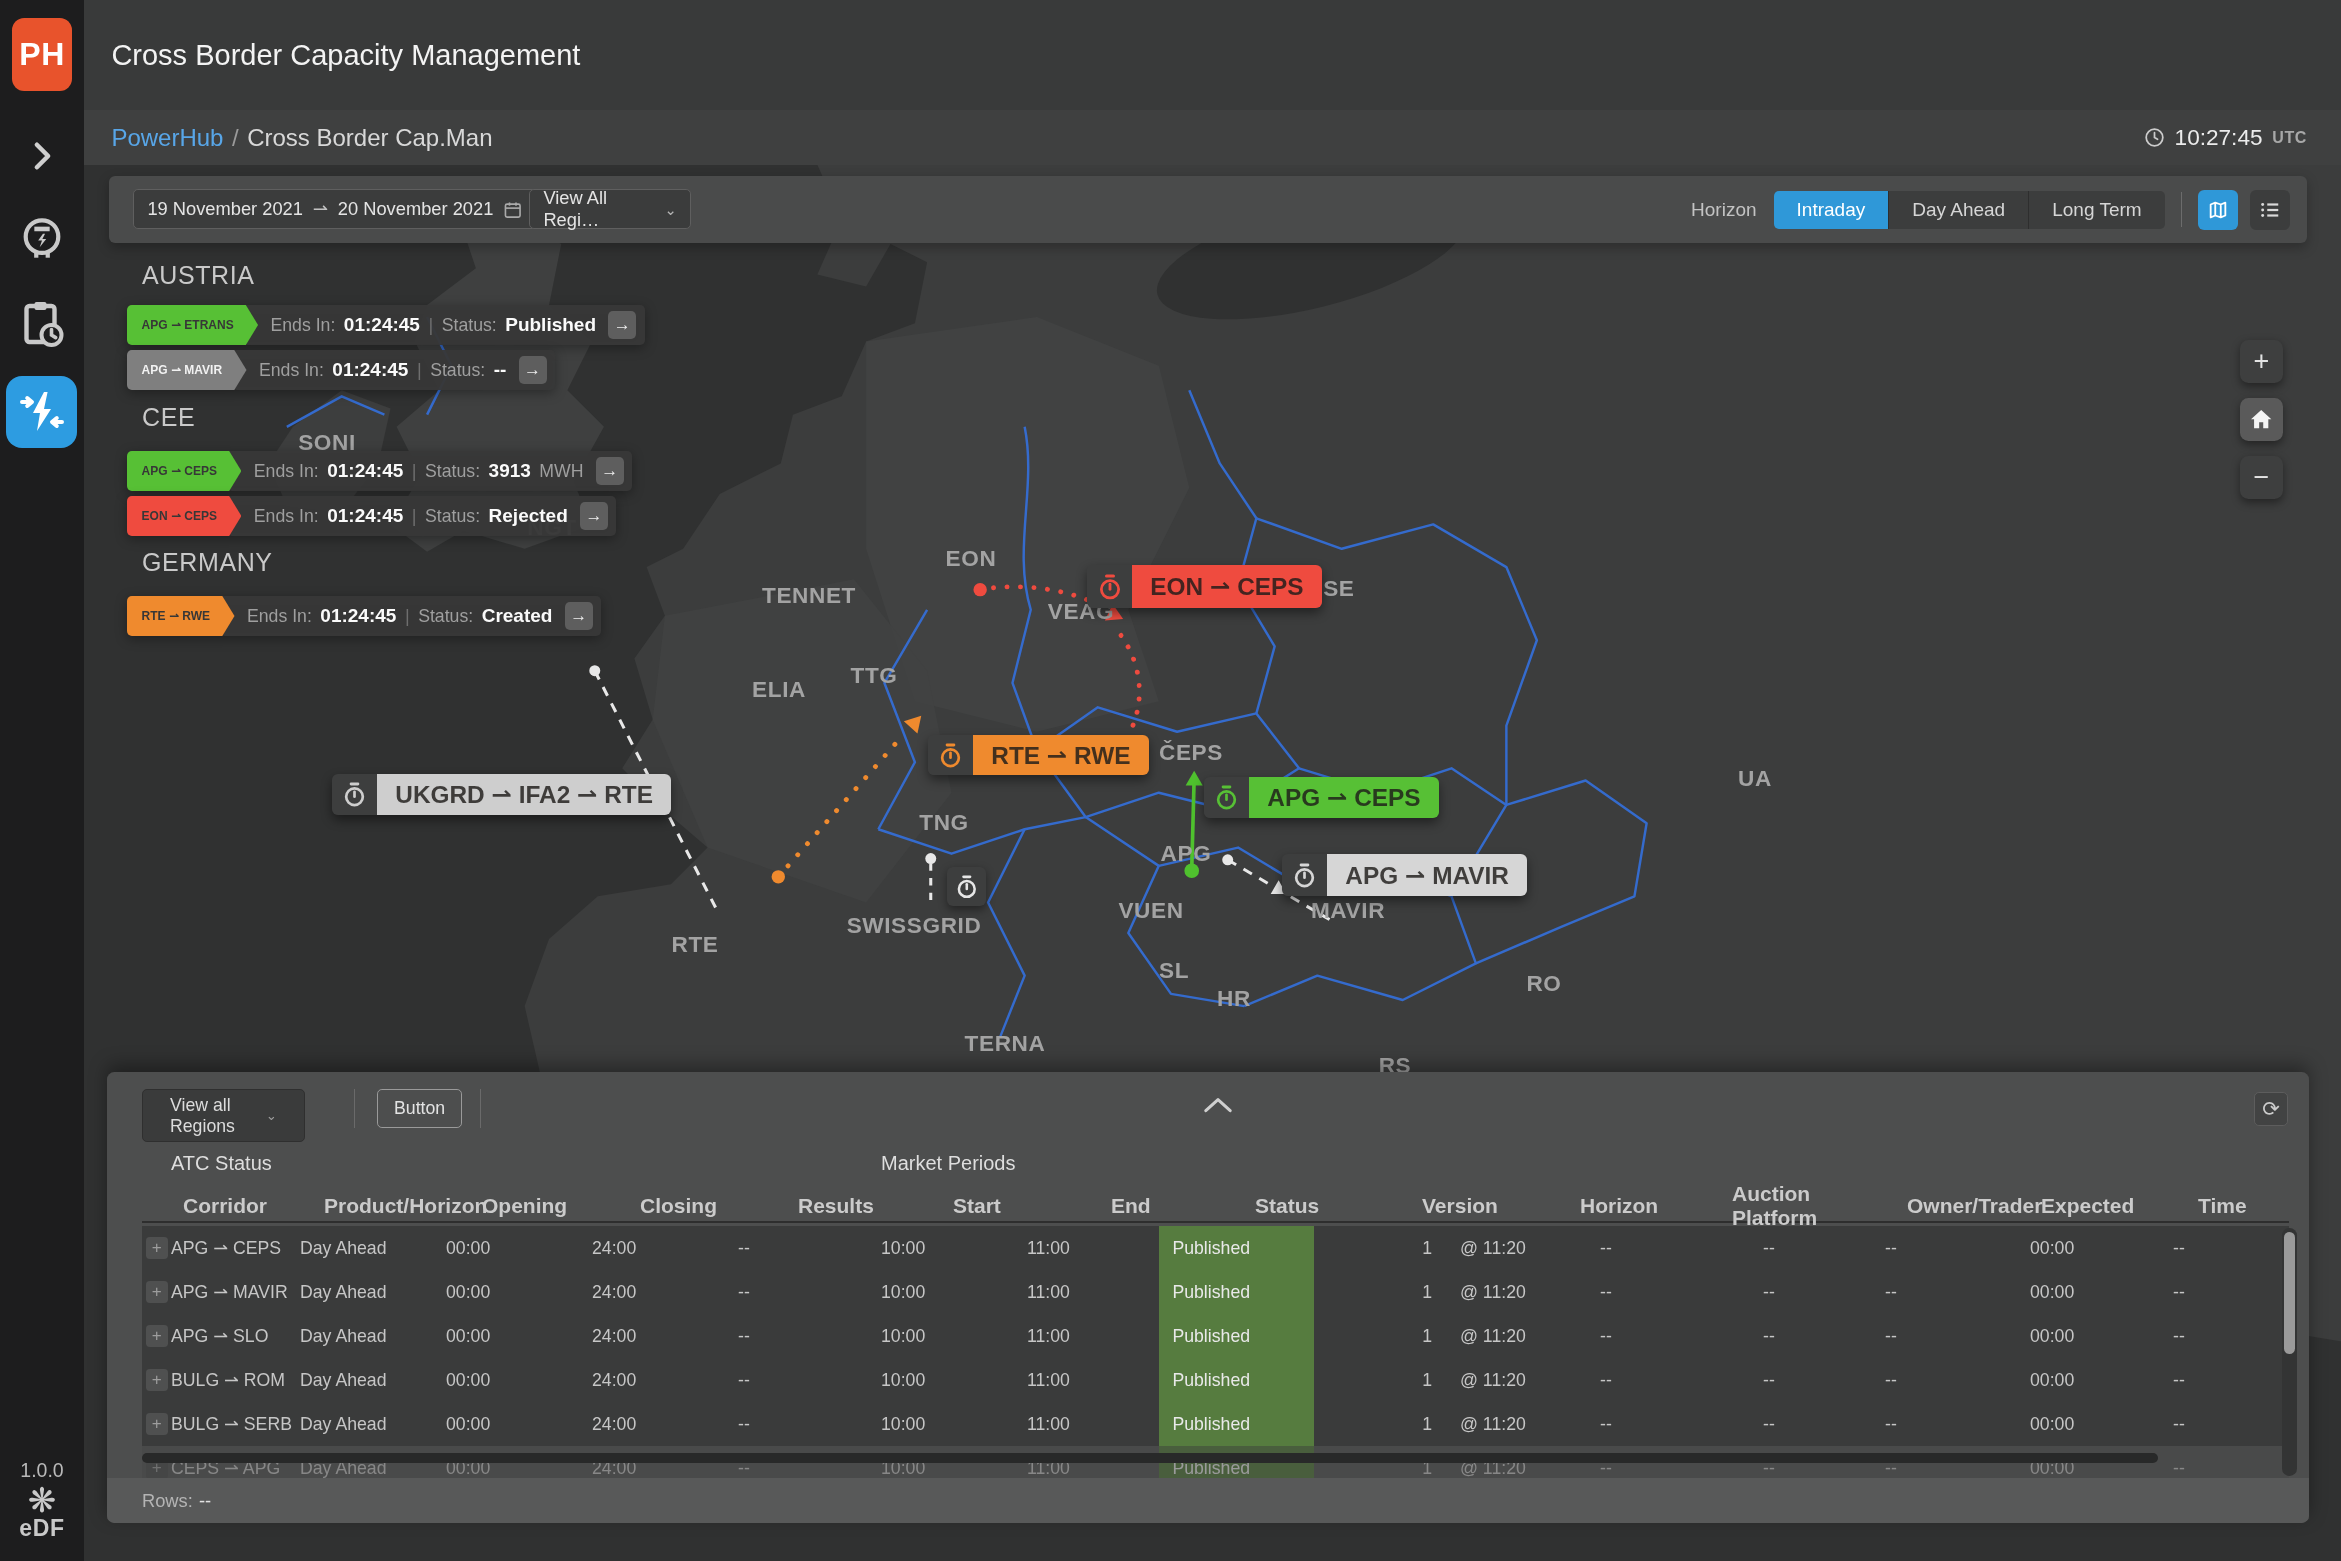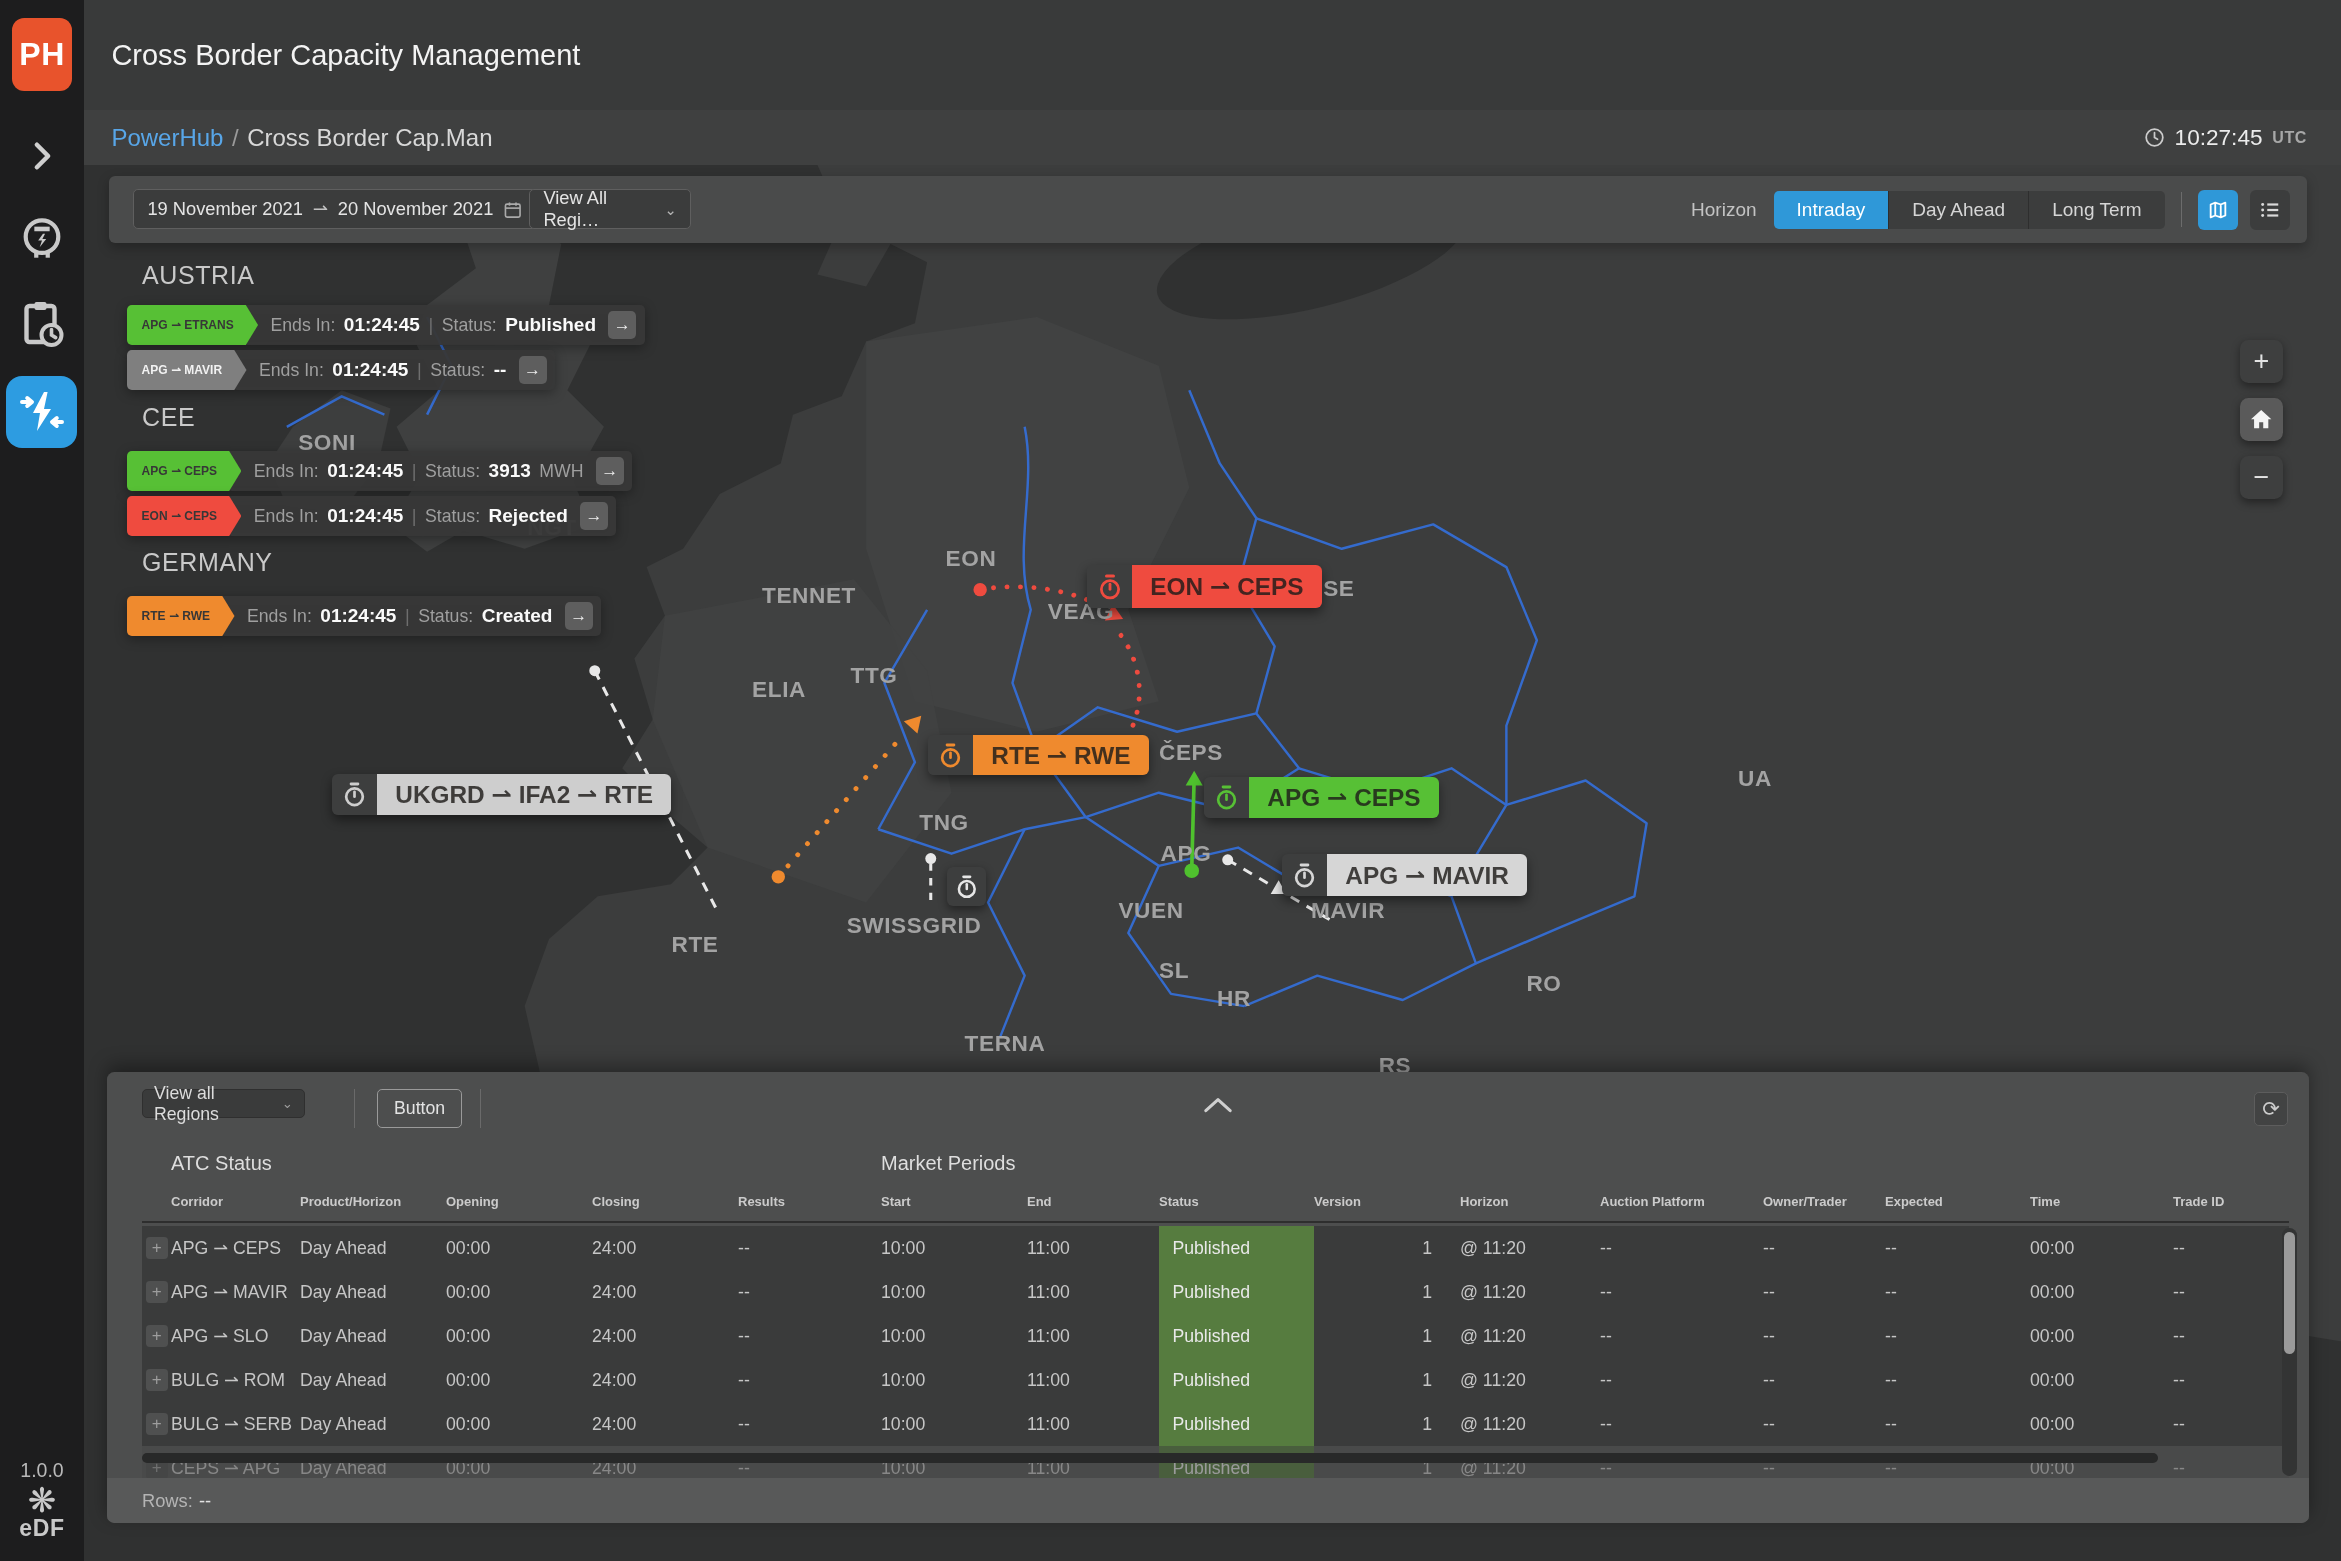--- a/index.html
+++ b/index.html
@@ -82,39 +82,39 @@
     margin-left:-14.6px;padding:0 8.5px 0 27px;font-size:17.7px;color:#9f9f9f;white-space:nowrap;}
   .linfo b{color:#fafafa;font-weight:600;font-size:19px;}
   .linfo .bar{color:#6e6e6e;font-size:18.3px;}
   .go-btn{width:28px;height:28px;border-radius:4.9px;background:#5e5e5e;color:#ededed;display:flex;align-items:center;
     justify-content:center;font-size:17px;margin-left:3.7px;cursor:pointer;}
 
   
   .panel{position:absolute;left:107px;top:1072px;width:2202px;height:451px;background:#4d4e4e;border-radius:7.3px;z-index:6;
     box-shadow:0 -6.1px 18.3px rgba(0,0,0,.35);}
   .p-toolbar{position:absolute;left:0;top:0;right:0;height:78px;}
-  .p-select{position:absolute;left:35px;top:17px;width:163px;height:29px;background:#3a3b3b;border:1.2px solid #2f2f2f;
-    border-radius:4.9px;display:flex;align-items:center;justify-content:space-between;padding:0 11px;box-sizing:border-box;
+  .p-select{position:absolute;left:35px;top:17px;width:163px;height:53px;background:#3a3b3b;border:1.2px solid #2f2f2f;
+    border-radius:4.9px;display:flex;align-items:center;justify-content:space-between;padding:0 27px;box-sizing:border-box;
     color:#dcdcdc;font-size:17.7px;cursor:pointer;}
   .p-select .chev{color:#9f9f9f;font-size:13.4px;}
   .p-bar{position:absolute;left:247px;top:17px;width:1.2px;height:39px;background:#6a6a6a;}
   .p-button{position:absolute;left:270px;top:17px;height:39px;padding:0 16px;border:1.2px solid #9a9a9a;border-radius:4.9px;
     display:flex;align-items:center;color:#e3e3e3;font-size:17.7px;cursor:pointer;box-sizing:border-box;background:transparent;}
   .p-bar2{position:absolute;left:373px;top:17px;width:1.2px;height:39px;background:#6a6a6a;}
   .p-collapse{position:absolute;left:1092px;top:21px;width:37px;height:24.4px;display:flex;align-items:center;justify-content:center;
     color:#cfcfcf;cursor:pointer;}
   .p-refresh{position:absolute;right:21px;top:19.5px;width:32px;height:32px;background:#424343;border:1.2px solid #5d5d5d;
     border-radius:4.9px;display:flex;align-items:center;justify-content:center;color:#cccccc;font-size:21px;cursor:pointer;}
 
   .tgrid{display:grid;grid-template-columns:29px 129px 146px 146px 146px 143px 146px 132px 155px 146px 140px 163px 122px 145px 143px 1fr;
     align-items:center;}
   .p-groups{position:absolute;left:35px;top:72px;width:2147px;height:38px;color:#dedede;font-size:20px;}
   .p-groups span{grid-column:span 1;}
-  .p-head{position:absolute;left:35px;top:110px;width:2147px;height:41px;color:#cbcbcb;font-size:13px;font-weight:600;
-    border-bottom:2.4px solid #2e2e2e;box-sizing:border-box;}
+  .p-head{position:absolute;left:35px;top:110px;width:2147px;height:41px;color:#cbcbcb;font-size:21px;font-weight:600;
+    border-bottom:2.4px solid #2e2e2e;box-sizing:border-box;gap:12px;}
   .p-body{position:absolute;left:35px;top:154px;width:2147px;height:252px;background:#3a3b3b;overflow:hidden;}
   .trow{height:44px;color:#c6c6c6;font-size:17.7px;cursor:pointer;}
   .trow .cell{padding-right:4.9px;white-space:nowrap;}
   .trow .status{background:#567c3f;color:#e9e9e9;height:44px;display:flex;align-items:center;padding-left:13.4px;box-sizing:border-box;}
   .trow .ver{text-align:right;padding-right:28px;}
   .trow:last-of-type{background:#575757;opacity:.55;}
   .plus{width:22px;height:22px;margin-left:3.7px;border-radius:3.7px;background:#4f5050;color:#9d9d9d;font-size:17px;
     display:flex;align-items:center;justify-content:center;cursor:pointer;}
   .hscroll{position:absolute;left:35px;top:381px;width:2016px;height:10.4px;background:#282929;border-radius:5.5px;z-index:3;cursor:pointer;}
   .vtrack{position:absolute;right:12.2px;top:156px;width:14.6px;height:248px;background:#333434;border-radius:7.3px;}

